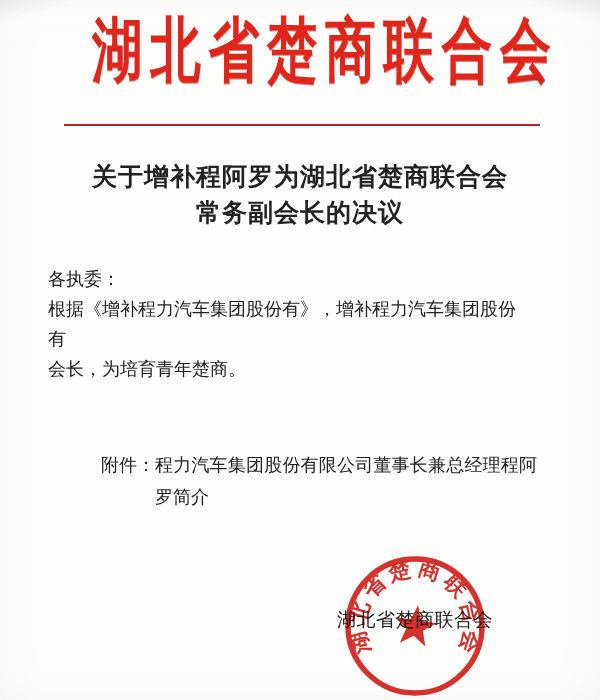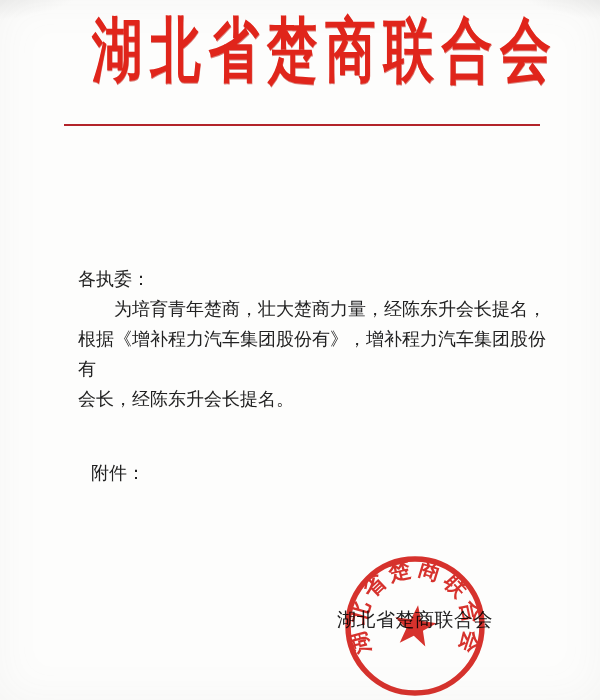--- a/index.html
+++ b/index.html
@@ -40,30 +40,30 @@
     position:absolute;left:64px;top:124px;width:476px;height:2px;
     background:var(--rule-red);
   }
   .doc-title{
     position:absolute;left:0;top:159px;width:600px;
     text-align:center;color:var(--ink);
     font-size:25px;line-height:36px;font-weight:700;
     letter-spacing:1px;
   }
   .body-text{
-    position:absolute;left:78px;top:264px;width:468px;
+    position:absolute;left:48px;top:264px;width:468px;
     color:var(--ink);font-size:18px;line-height:30px;
   }
   .body-text .line{width:468px;}
   .body-text .indent{text-indent:2em;}
   .body-text .just{text-align:justify;text-align-last:justify;}
   .attachment{
-    position:absolute;left:91px;top:449px;width:440px;
+    position:absolute;left:101px;top:449px;width:440px;
     display:flex;align-items:flex-start;
-    color:var(--ink);font-size:18px;line-height:32px;margin-top:8px;
+    color:var(--ink);font-size:18px;line-height:32px;
   }
   .att-label{flex:0 0 auto;white-space:nowrap;}
   .att-text{flex:0 0 382px;width:382px;text-align:justify;}
   .signature{
     position:absolute;left:330px;top:605px;width:170px;
     text-align:center;color:var(--ink);
     font-size:19px;line-height:29px;z-index:2;
     letter-spacing:0.5px;white-space:nowrap;
   }
   .seal{
@@ -80,30 +80,34 @@
 </style>
 </head>
 <body>
 
 <div class="page">
 
   <div class="org-name">湖北省楚商联合会</div>
 
   <div class="red-rule"></div>
 
+  <div class="doc-title">
+    <div>关于增补程阿罗为湖北省楚商联合会</div>
+    <div>常务副会长的决议</div>
+  </div>
 
   <div class="body-text">
     <div class="line">各执委：</div>
-    <div class="line indent just">为培育青年楚商，壮大楚商力量，经陈东升会长提名，</div>
     <div class="line just">根据《增补程力汽车集团股份有》，增补程力汽车集团股份有</div>
-    <div class="line">会长，经陈东升会长提名。</div>
+    <div class="line">会长，为培育青年楚商。</div>
   </div>
 
   <div class="attachment">
     <span class="att-label">附件：</span>
+    <span class="att-text">程力汽车集团股份有限公司董事长兼总经理程阿罗简介</span>
   </div>
 
   <div class="signature">
     <div class="sig-org">湖北省楚商联合会</div>
   </div>
 
   <svg class="seal" viewBox="0 0 150 150" xmlns="http://www.w3.org/2000/svg">
     <circle class="seal-ring" cx="75" cy="75" r="67"></circle>
     <path id="sealArc" d="M 32.6 101.5 A 50 50 0 1 1 117.4 101.5" fill="none"></path>
     <text class="seal-text">

